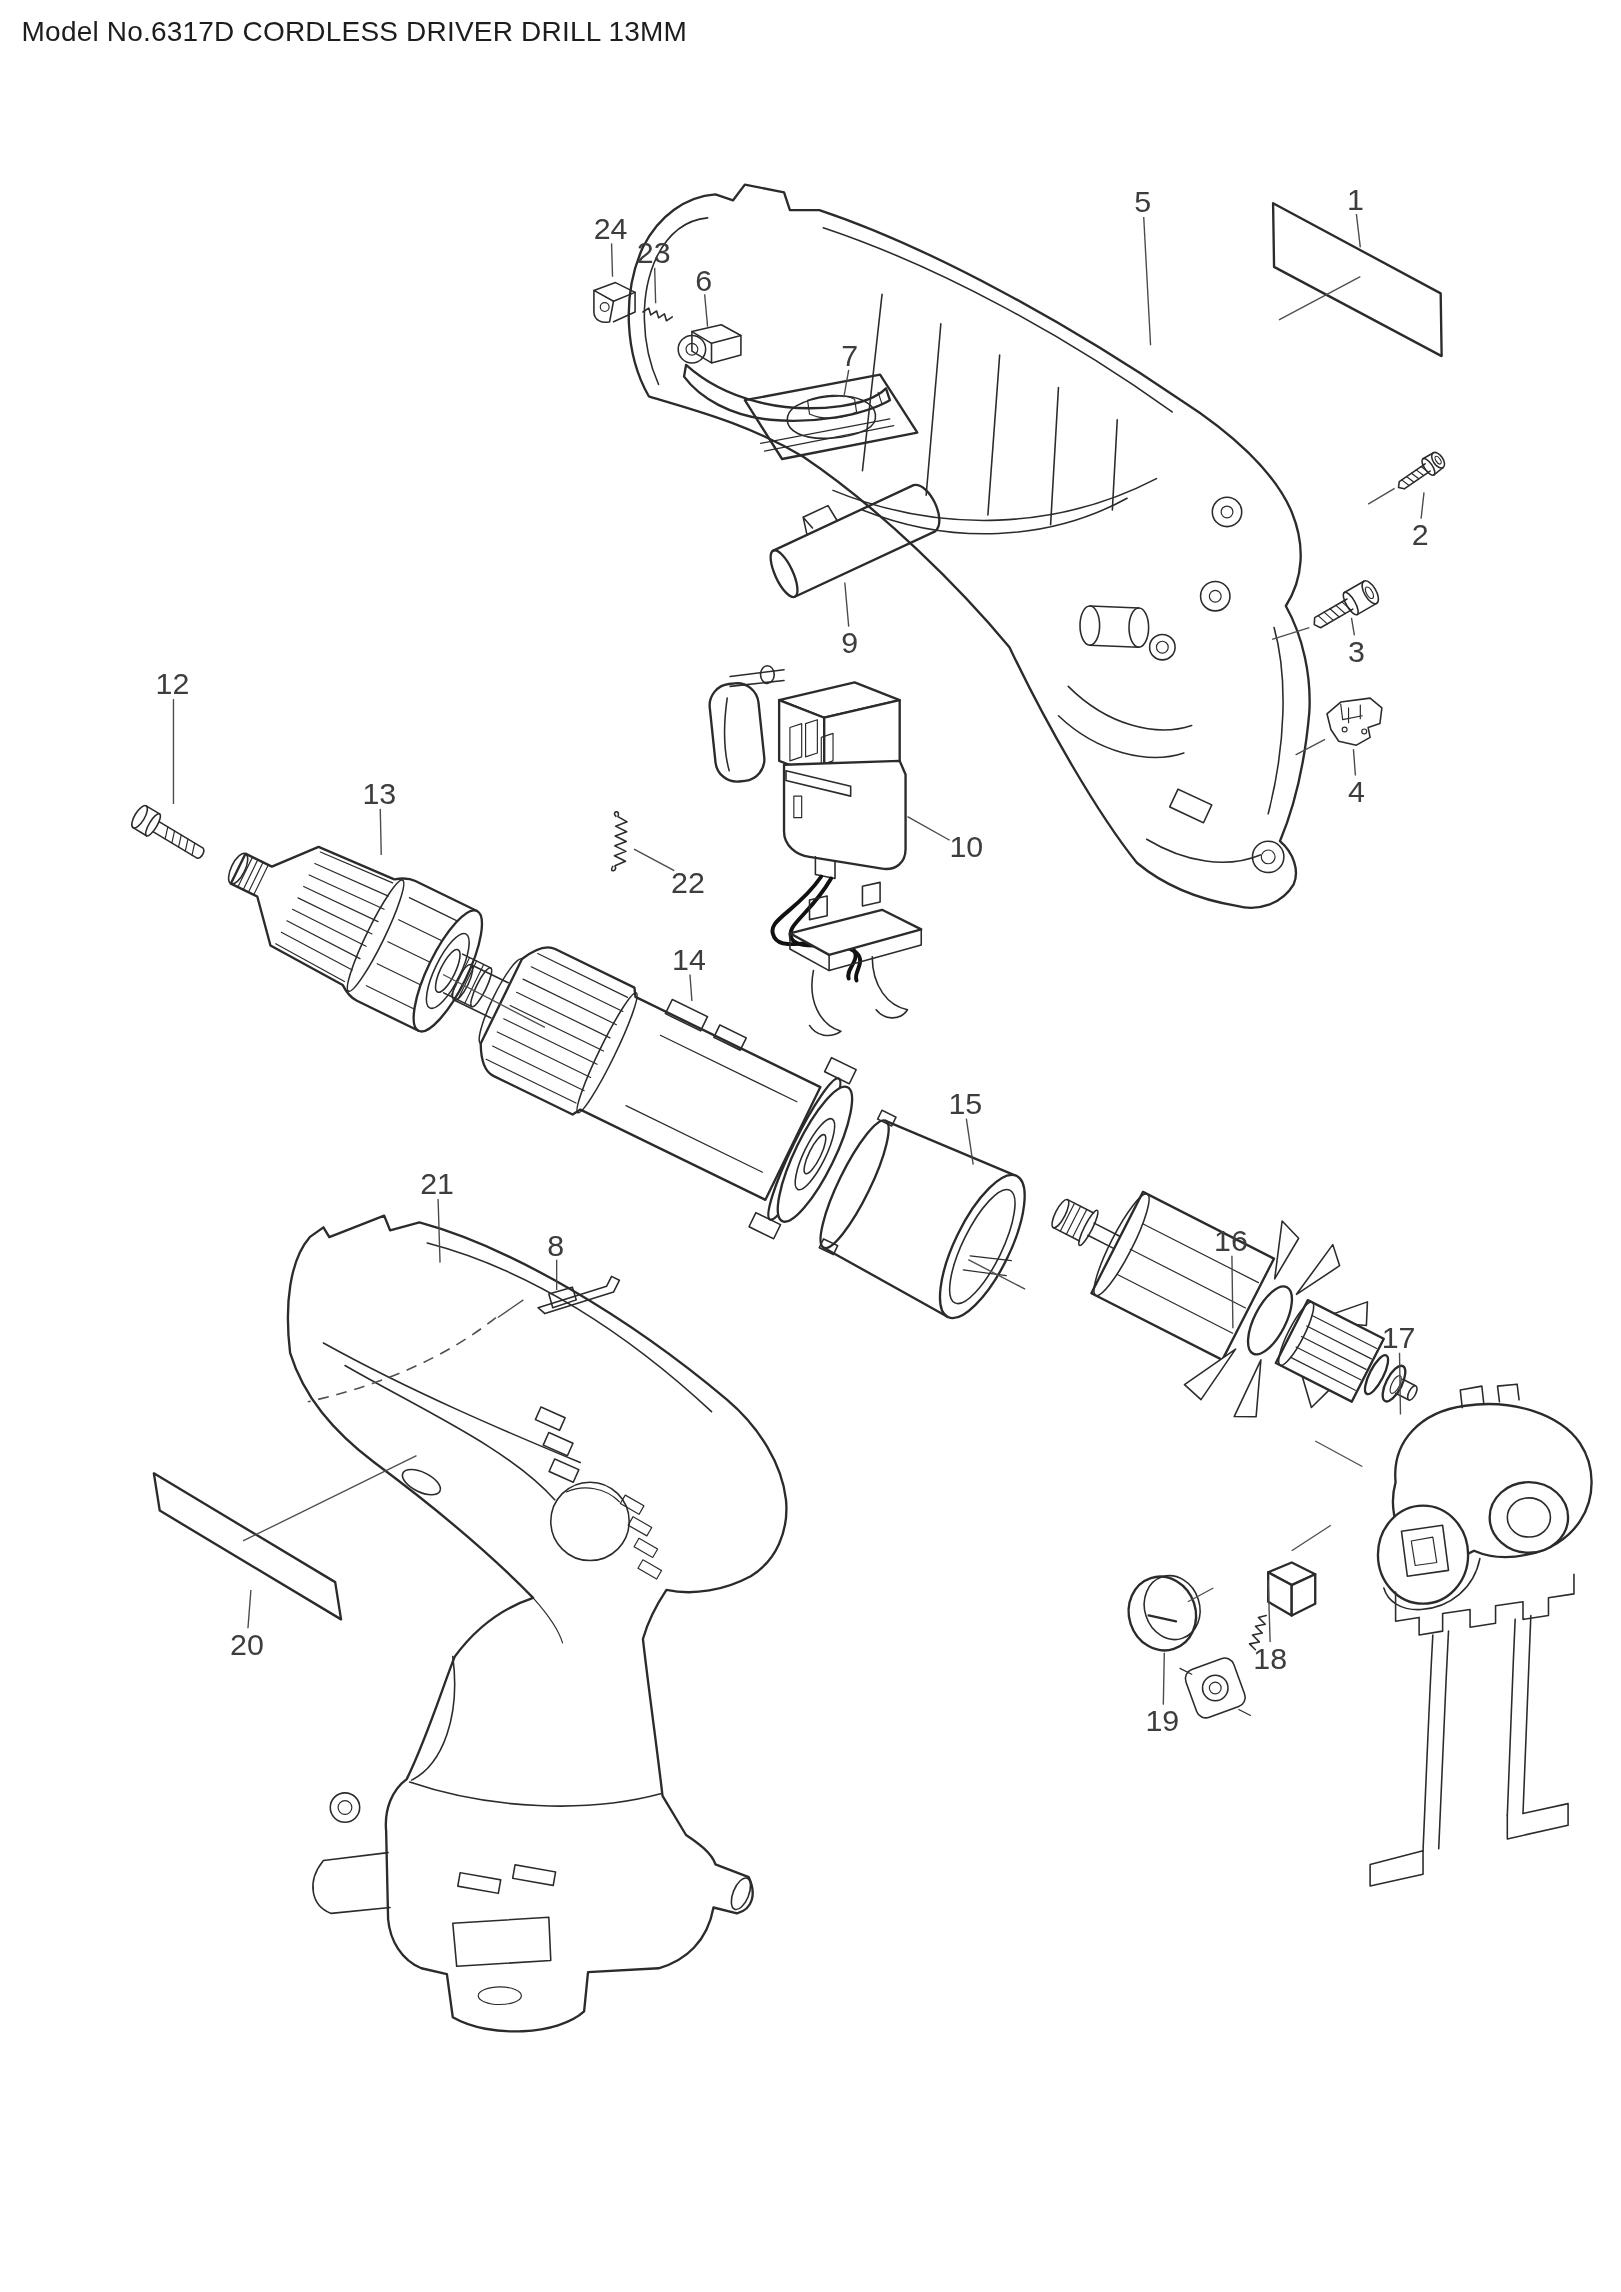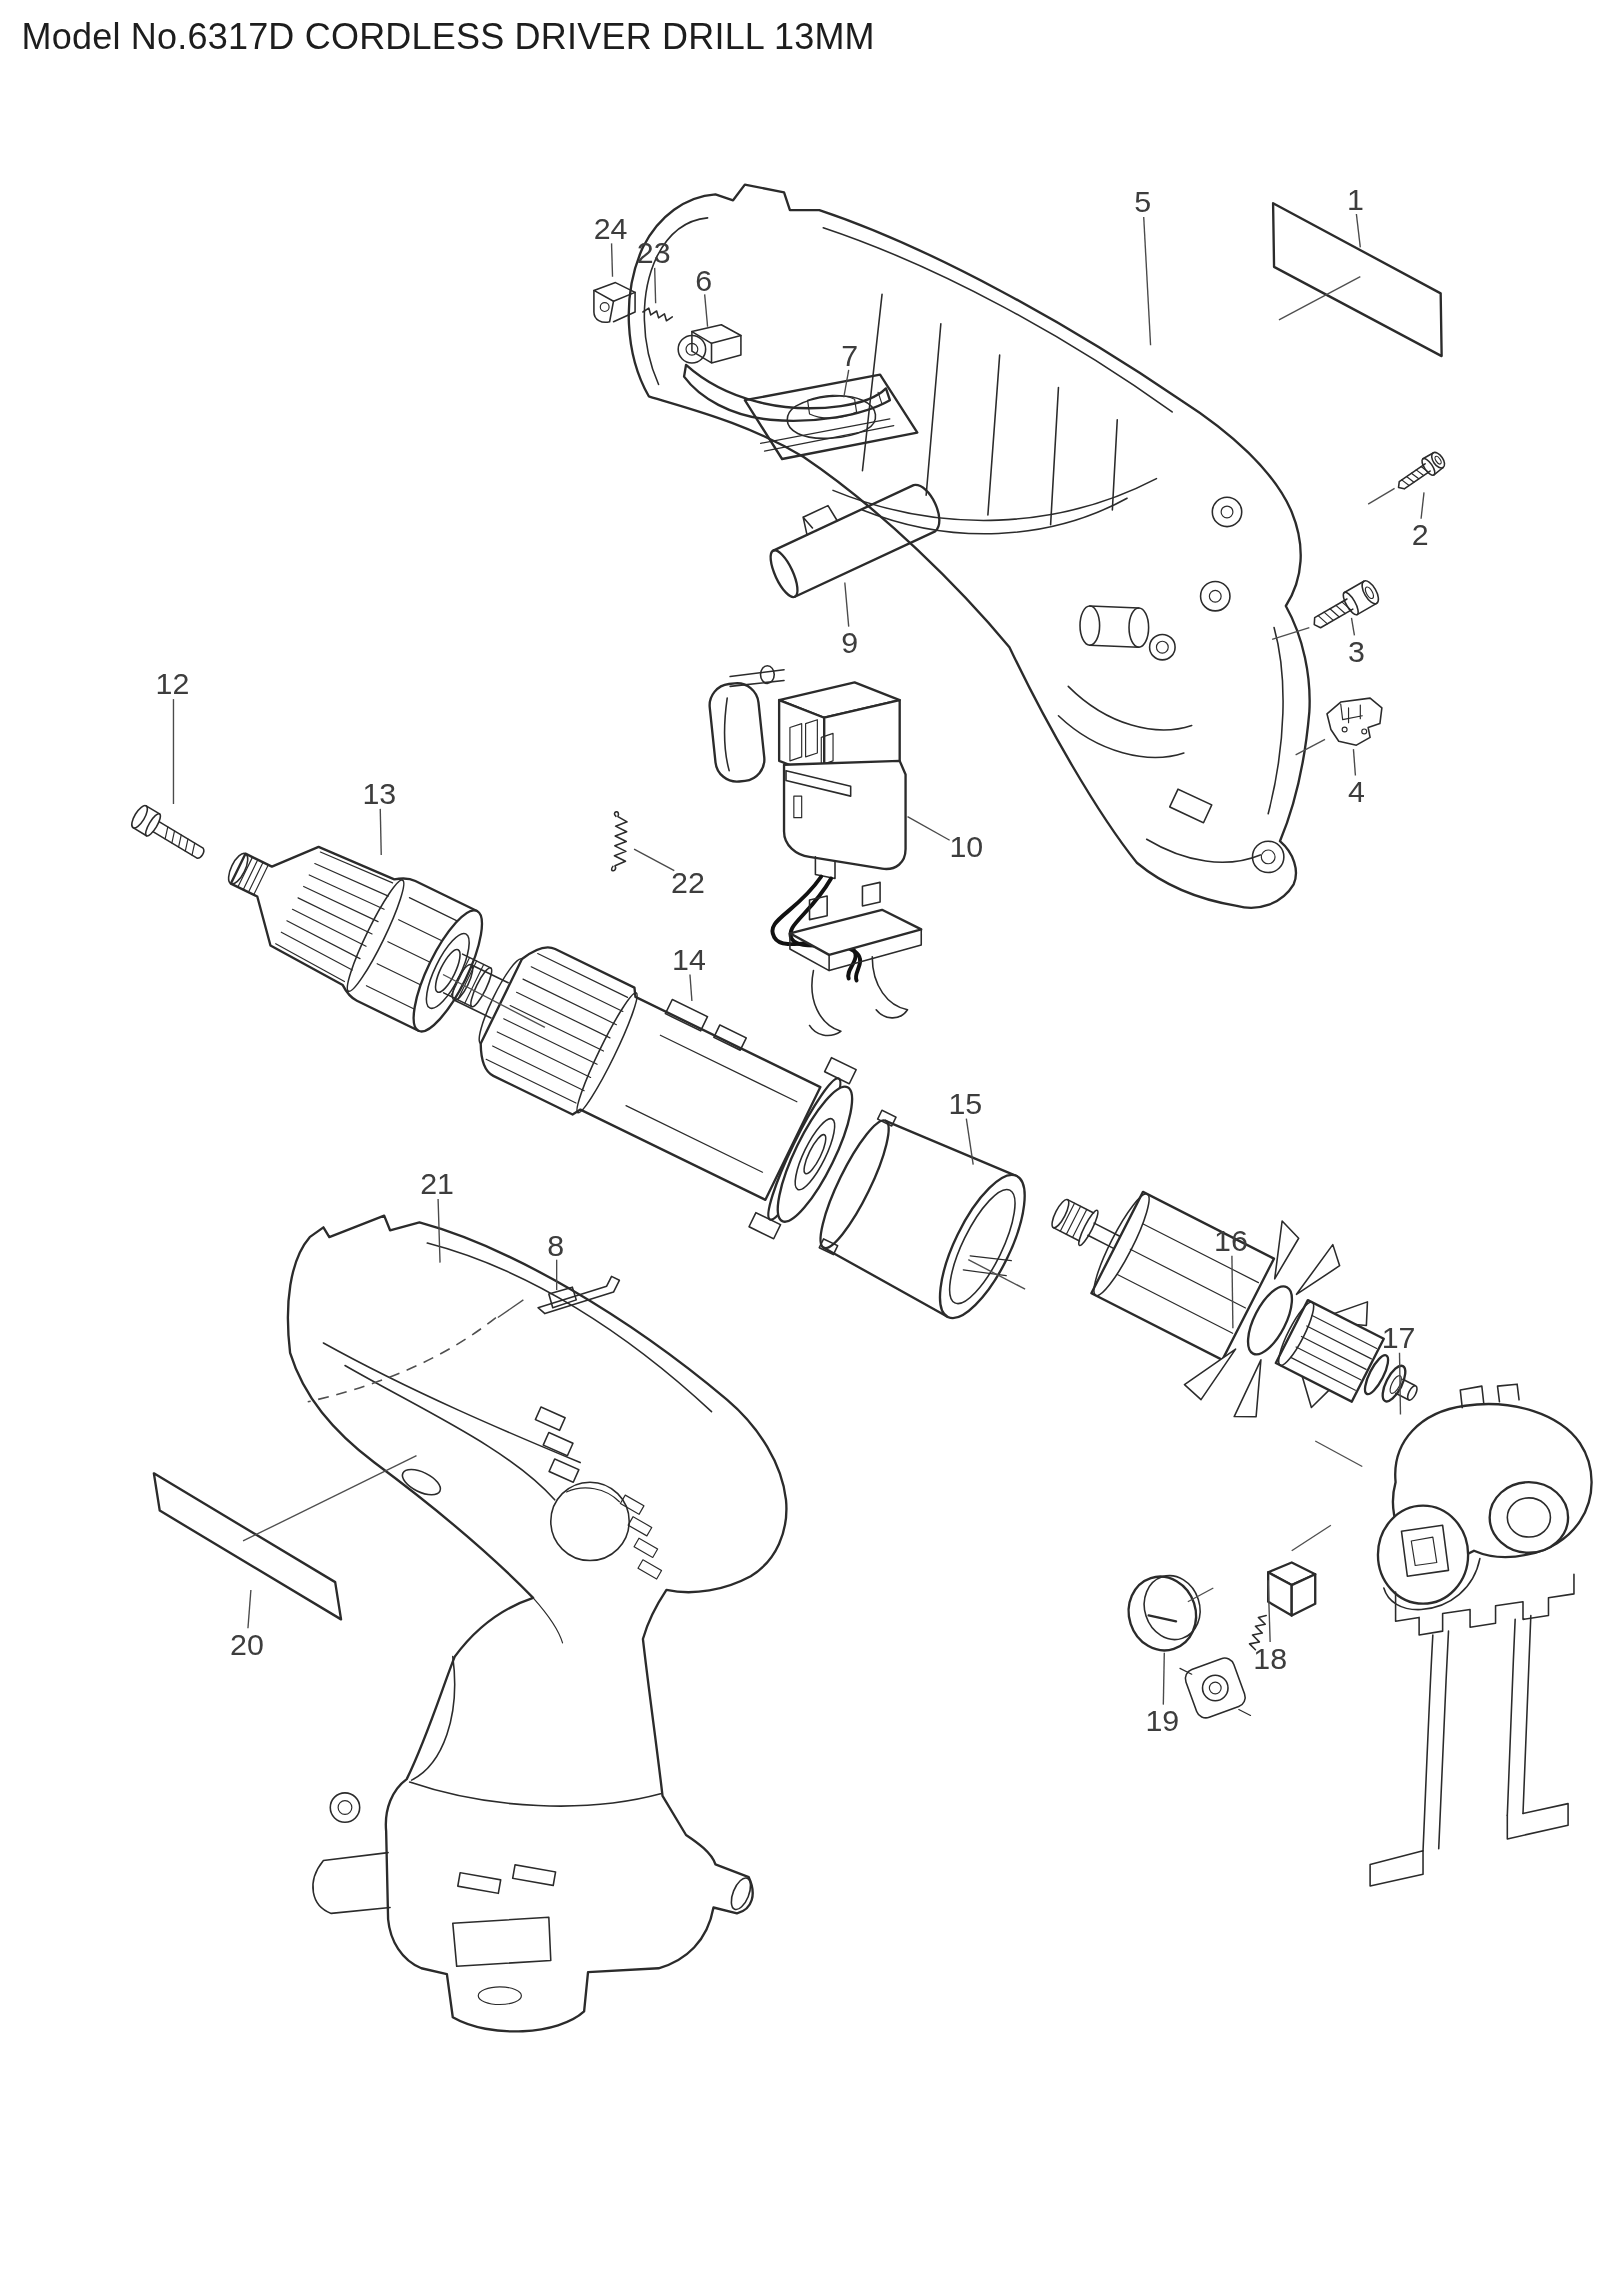--- a/index.html
+++ b/index.html
@@ -4,21 +4,21 @@
 <style>
   html,body{margin:0;padding:0;}
   body{
     width:1621px;height:2293px;position:relative;
     background:#ffffff;
     font-family:"Liberation Sans",sans-serif;
     overflow:hidden;
   }
   #title{
     position:absolute;left:21.6px;top:15.7px;
-    font-size:36px;color:#1d1d1d;letter-spacing:0.2px;
+    font-size:28px;color:#1d1d1d;letter-spacing:0.2px;
     white-space:nowrap;
   }
   svg{position:absolute;left:0;top:0;}
   
   .art path,.art line,.art ellipse,.art circle,.art rect,.art polyline,.art polygon{
     fill:none;stroke:#2b2b2b;stroke-width:2.4;
     stroke-linecap:round;stroke-linejoin:round;
   }
   .art .fillw{fill:#ffffff;}
   .art .thin{stroke-width:1.6;}

